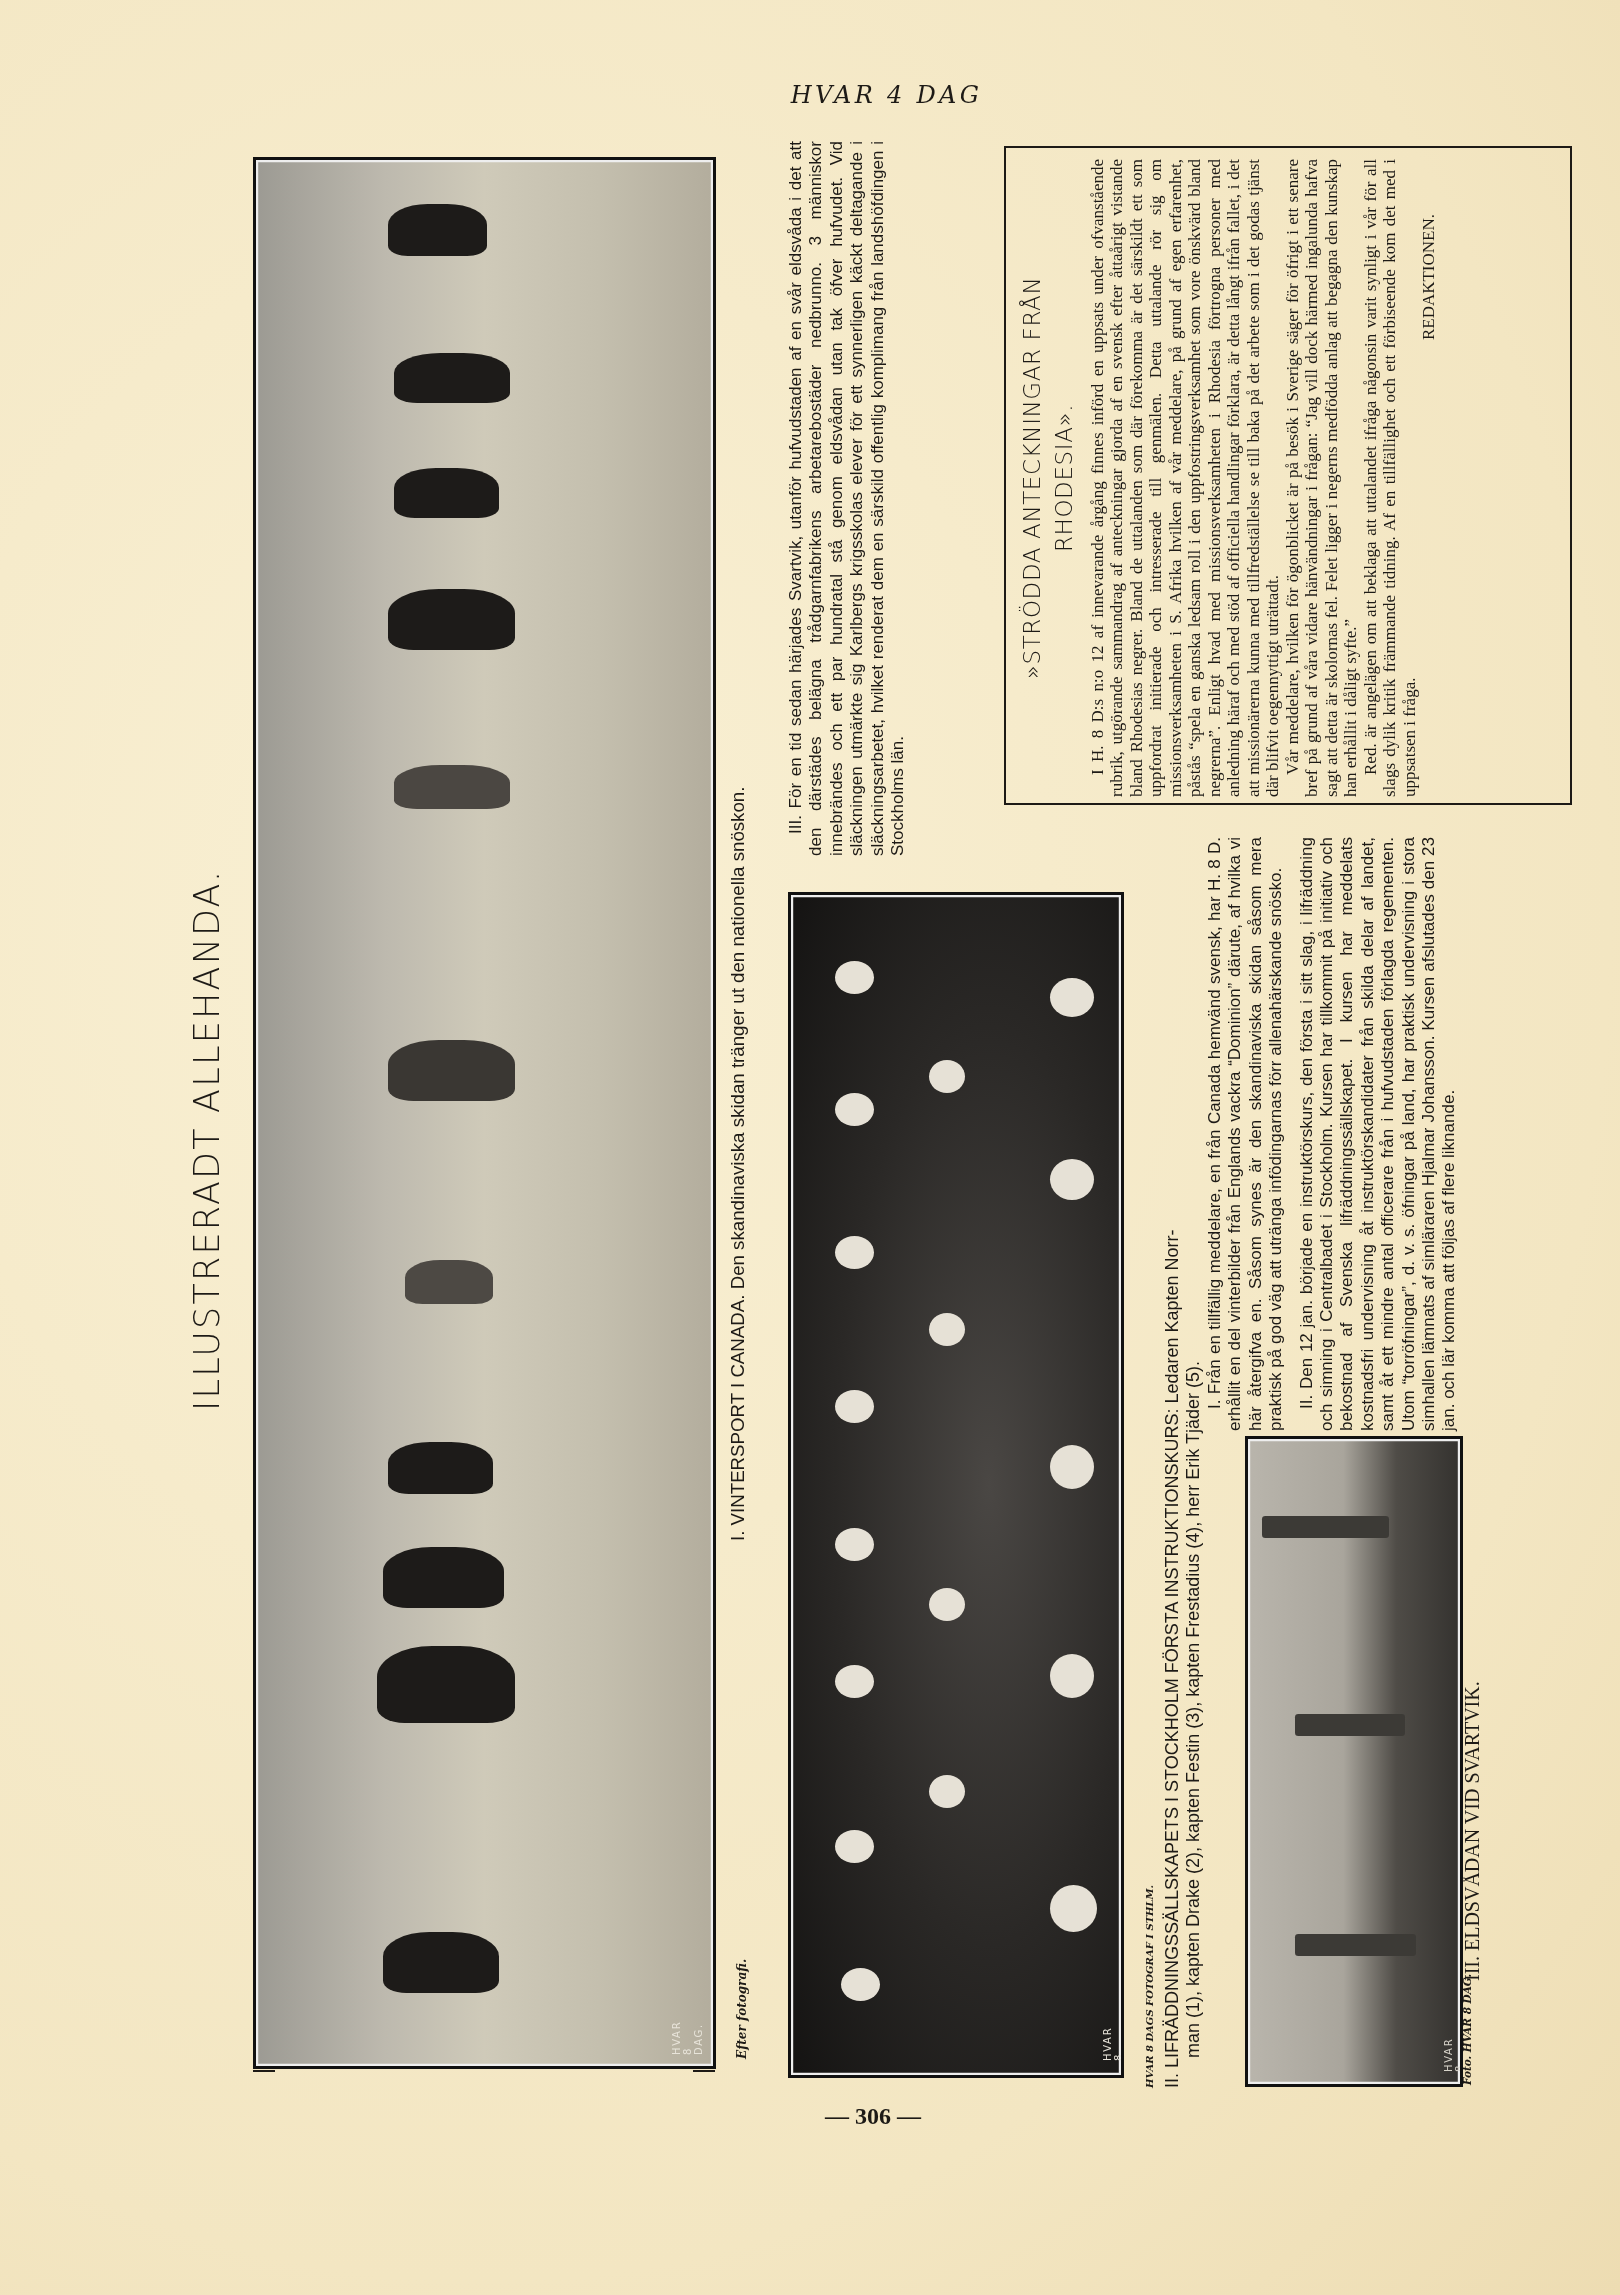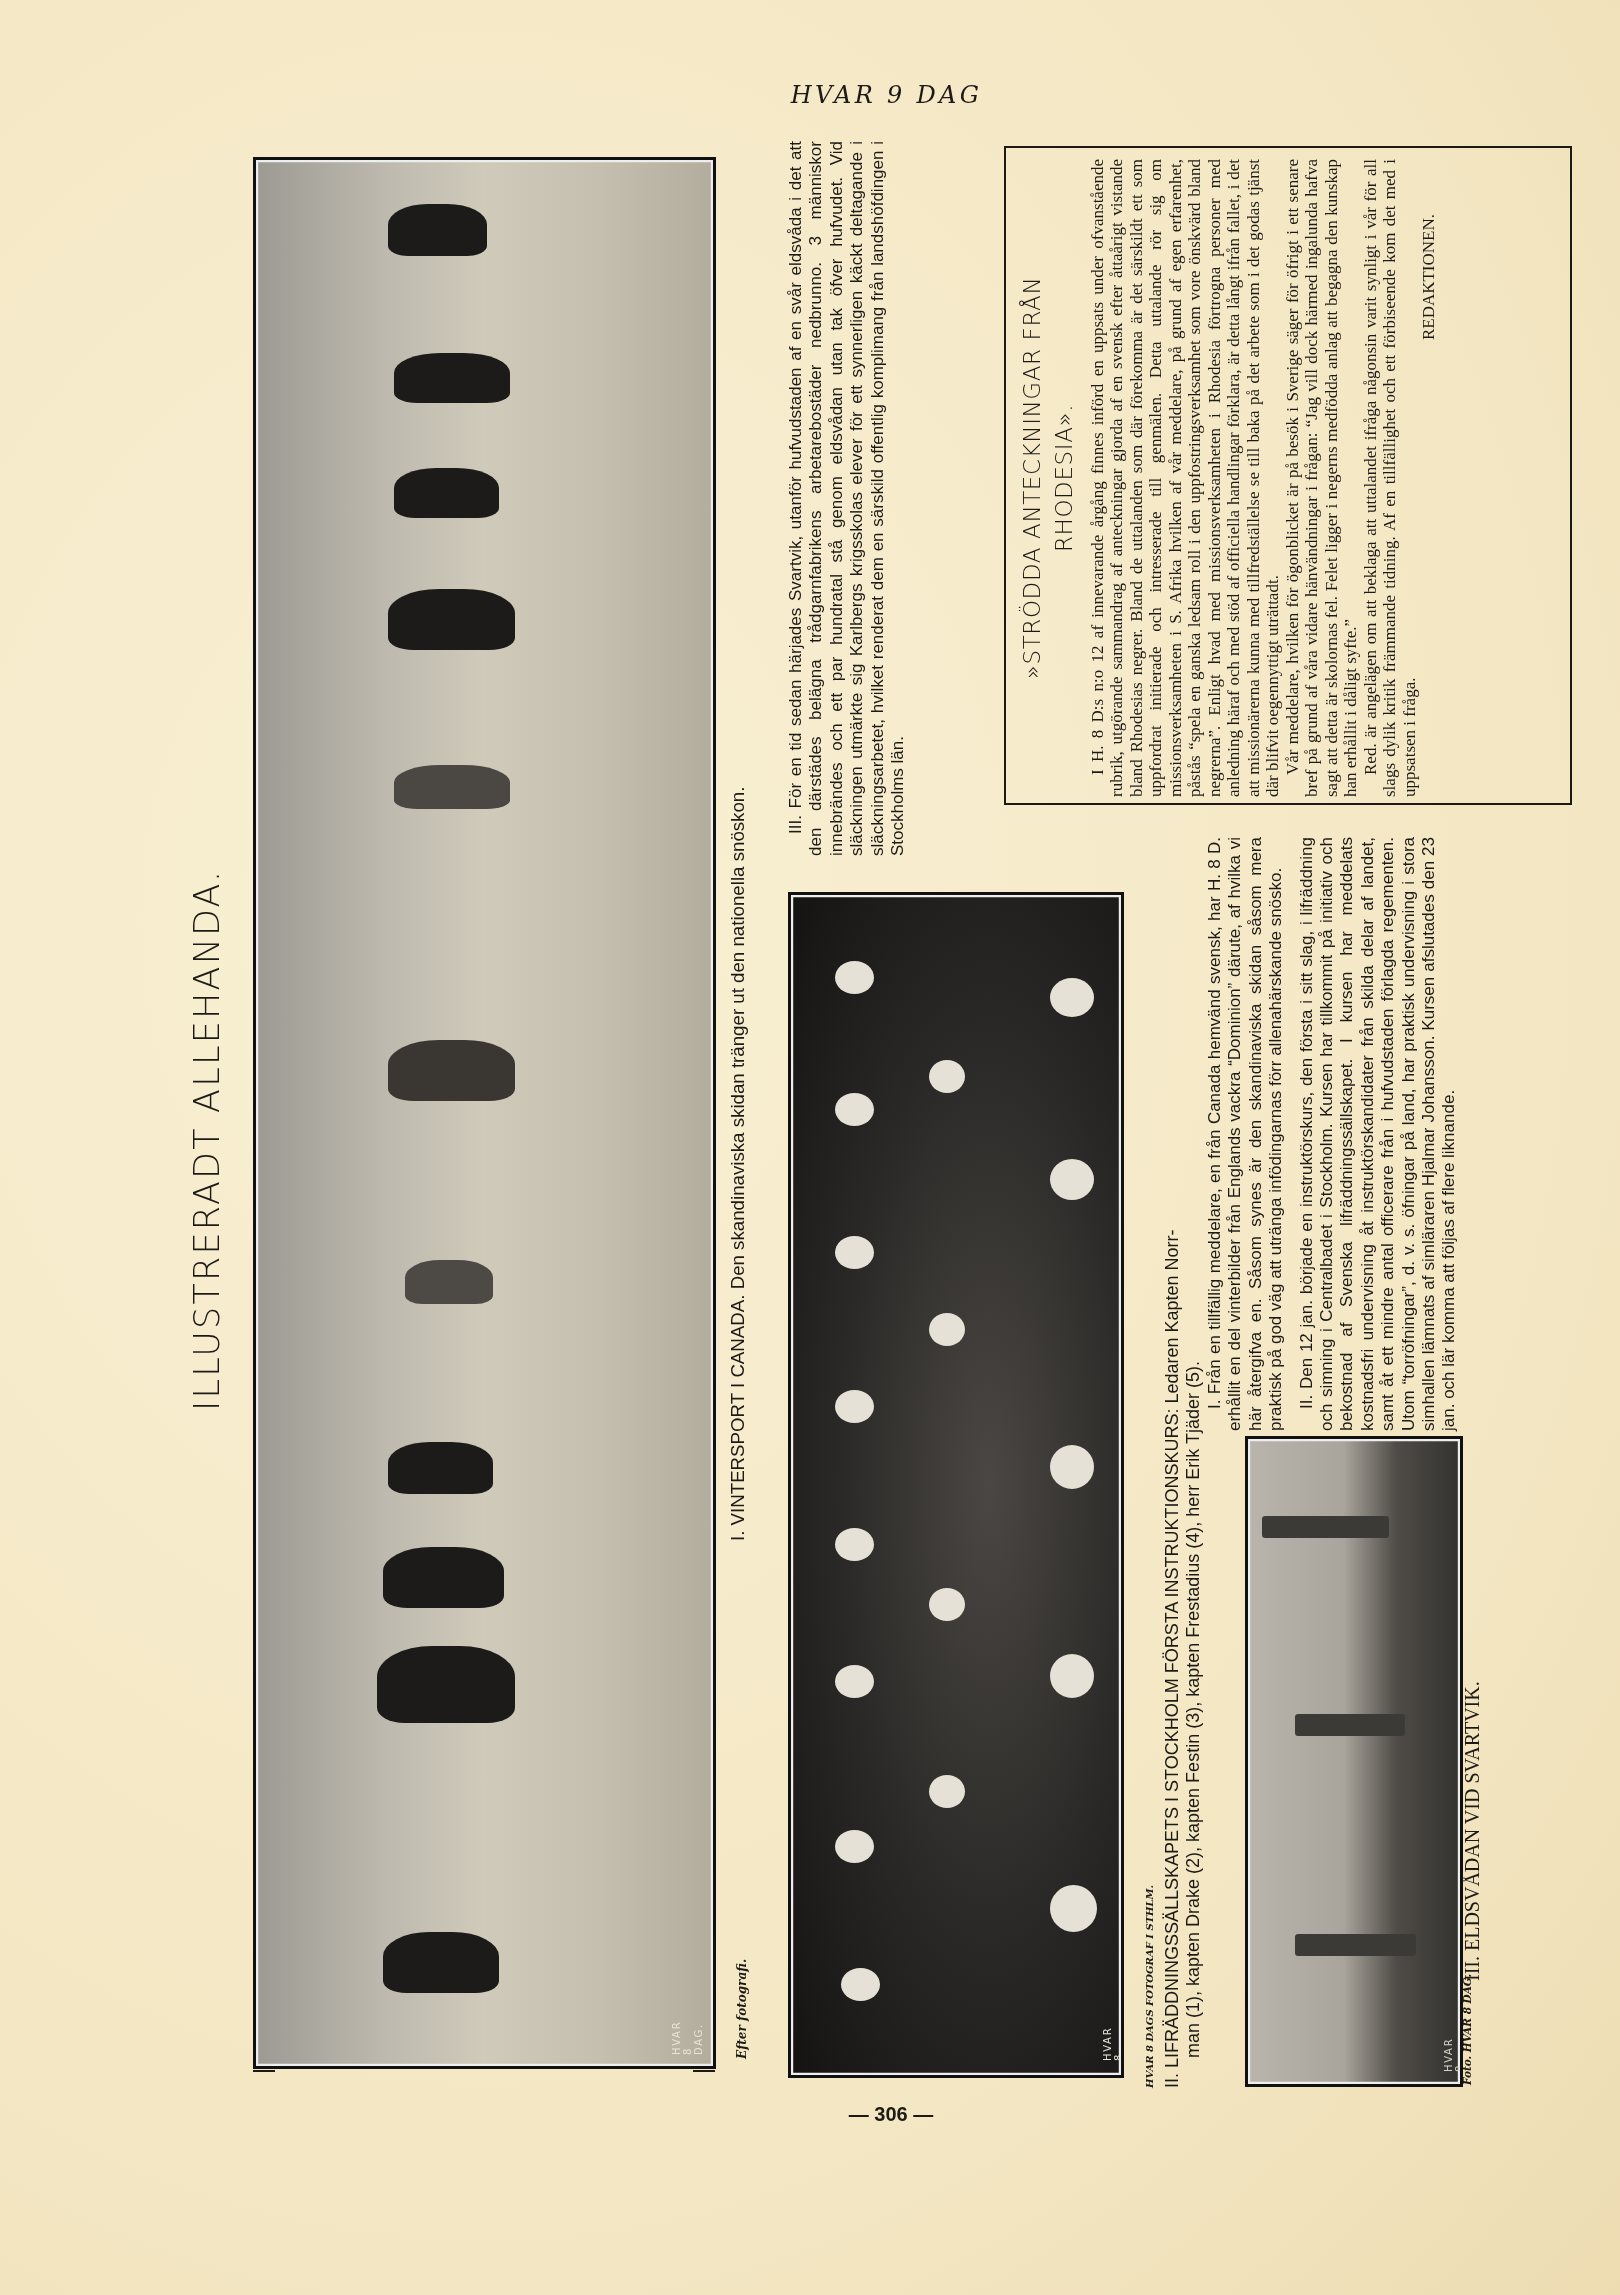--- a/index.html
+++ b/index.html
@@ -29,27 +29,27 @@
 
   .title { font-family:"DejaVu Sans", sans-serif; font-size:35px; letter-spacing:2.2px; white-space:nowrap; font-weight:300; }
   .caption { font-family:"Liberation Sans", sans-serif; font-size:18.7px; white-space:nowrap; }
   .credit { font-family:"DejaVu Serif", serif; font-style:italic; font-weight:bold; font-size:12px; white-space:nowrap; }
   .body-narrow { font-family:"Liberation Sans", sans-serif; font-stretch:condensed; font-size:17px; line-height:20.4px; text-align:justify; }
   .body-serif { font-family:"Liberation Serif", serif; font-size:17px; line-height:19.5px; text-align:justify; }
   .para { margin:0; text-indent:22px; }
   .box { position:absolute; left:1004px; top:146px; width:568px; height:659px; border:2.8px solid #1d1a16; box-sizing:border-box; }
   .box-title { font-family:"DejaVu Sans", sans-serif; font-size:23px; text-align:center; line-height:32px; letter-spacing:0.6px; font-weight:300; }
   .signature { text-align:right; padding-right:55px; }
-  .pageno { left:825px; top:2103px; width:132px; text-align:center; font-family:Liberation Sans, sans-serif; font-size:20px; font-weight:bold; }
+  .pageno { left:825px; top:2103px; width:132px; text-align:left; font-family:Liberation Serif, serif; font-size:24px; font-weight:bold; }
   .rule { position:absolute; background:#1d1a16; }
 </style>
 </head>
 <body>
 
-<div class="abs header">HVAR 9 DAG</div>
+<div class="abs header">HVAR 4 DAG</div>
 
 <div class="rot title" style="left:187px; top:1411px; width:589px;">ILLUSTRERADT ALLEHANDA.</div>
 
 <div class="photo photo-canada">
   <div class="figure" style="left:127px; top:0; width:0"></div>
   <div class="figure" style="left:132px; top:44px;  width:99px; height:52px;"></div>
   <div class="figure" style="left:138px; top:193px; width:116px; height:50px;"></div>
   <div class="figure" style="left:138px; top:308px; width:105px; height:50px;"></div>
   <div class="figure" style="left:132px; top:429px; width:127px; height:61px;"></div>
   <div class="figure" style="left:138px; top:605px; width:116px; height:44px; background:#4b4742;"></div>

